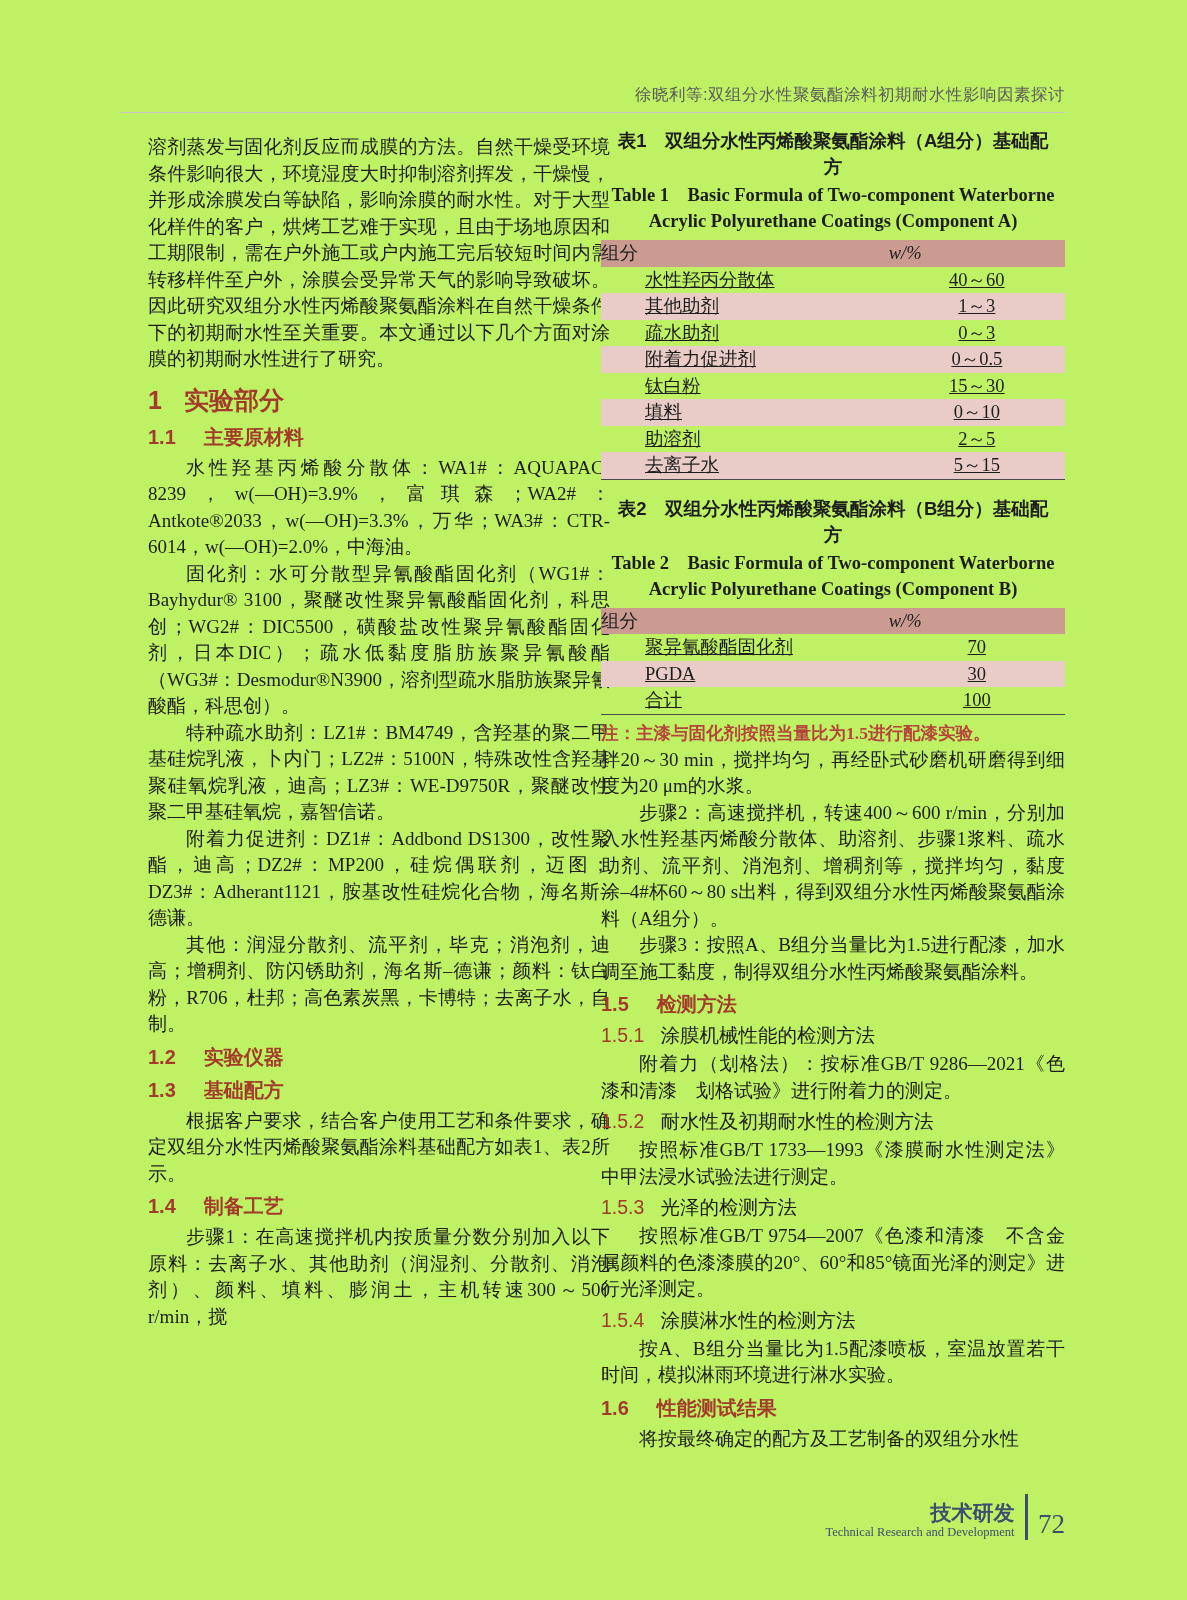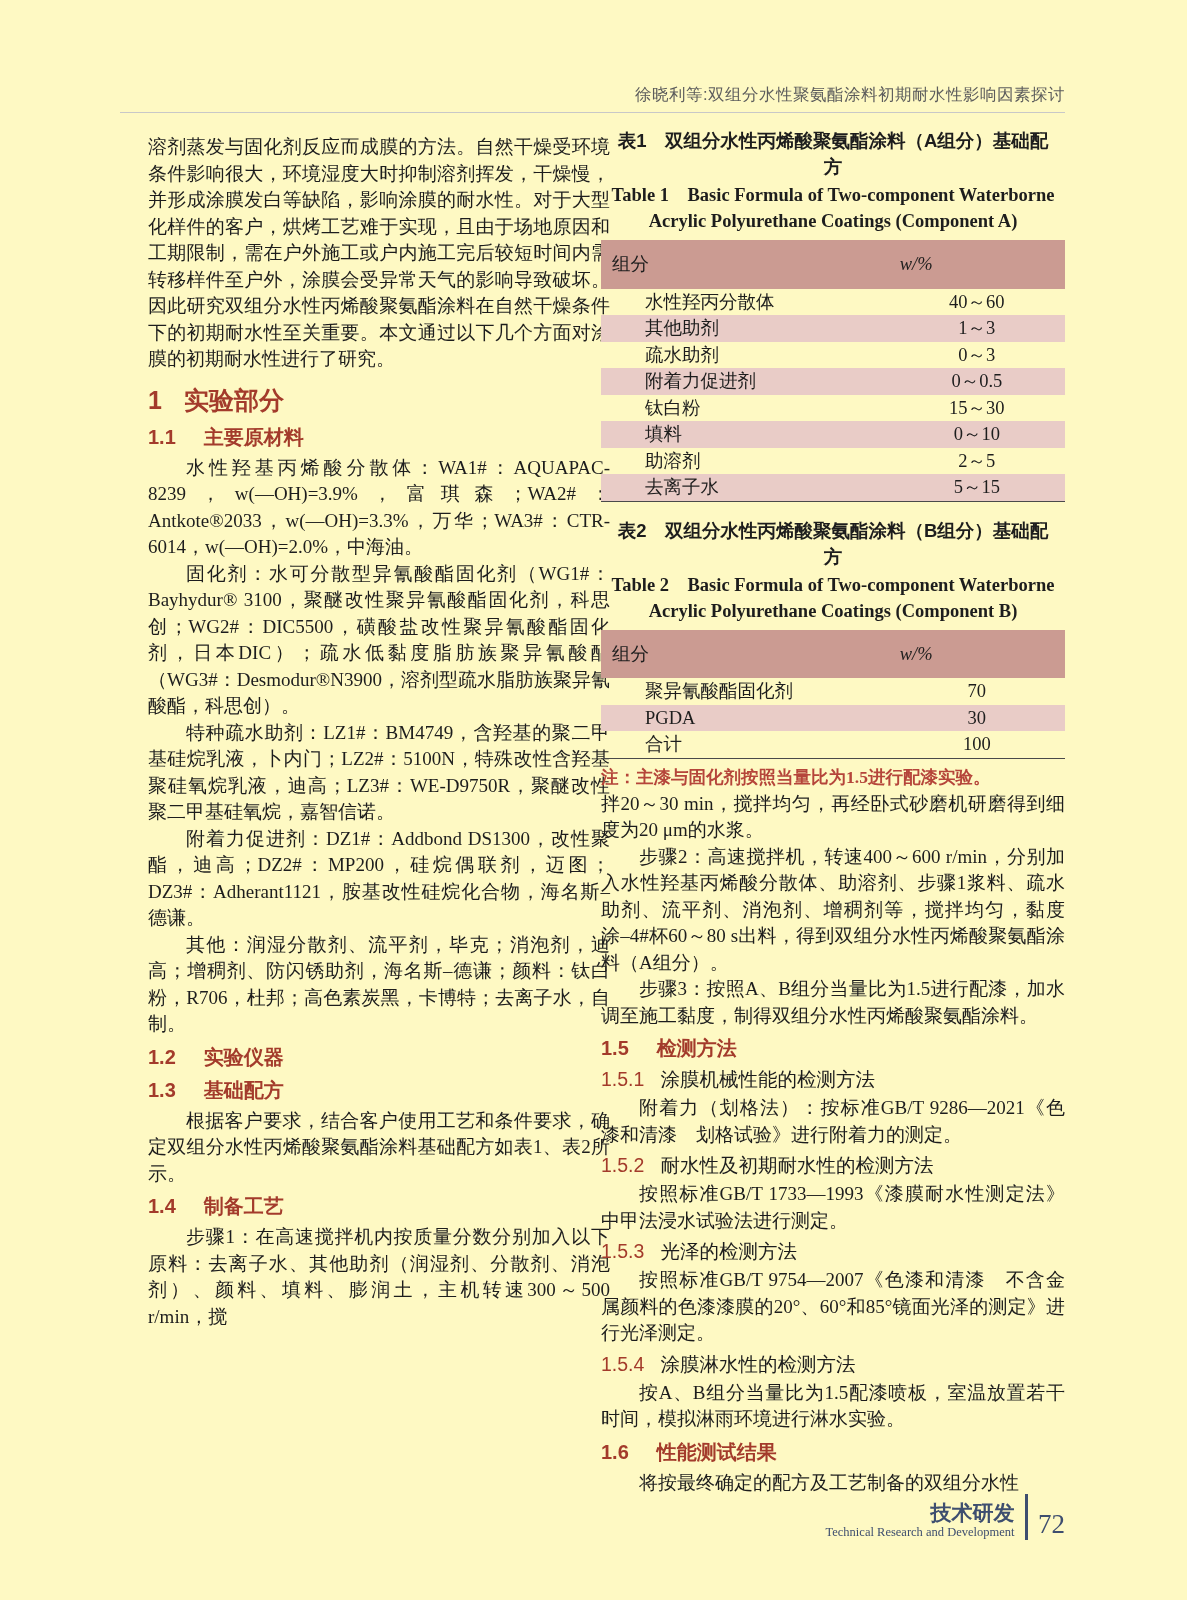--- a/index.html
+++ b/index.html
@@ -7,21 +7,21 @@
     --note-red:#B5453A;
     --th-bg:#CB9B92;
     --row-alt:#E9CCC7;
     --footer-blue:#3E4E6F;
     --ink:#1d1d1d;
   }
   html,body{margin:0;padding:0;background:#ffffff;}
   .page{
     position:relative;
     width:1187px;height:1600px;
-    background:#fef9c3;
+    background:#bef264;
     overflow:hidden;
     font-family:"Liberation Serif","DejaVu Serif",serif;
     color:var(--ink);
   }
   .running-head{
     position:absolute;top:84px;right:122px;
     font-family:"Liberation Sans","DejaVu Sans",sans-serif;
     font-size:16.5px;color:#5c5c5c;letter-spacing:.5px;
   }
   .head-rule{
@@ -54,24 +54,24 @@
     font-weight:bold;font-size:18.5px;line-height:26px;margin:0 12px 2px;
   }
   .tbl-title-en{
     text-align:center;font-weight:bold;font-size:18.5px;line-height:26px;margin:0 0 6px;
   }
   table.formula{
     width:100%;border-collapse:collapse;font-size:18.5px;
     border-bottom:1.5px solid #4a4a4a;margin:0;
   }
   table.formula th{
-    background:var(--th-bg);font-weight:normal;height:18px;padding:11px;
+    background:var(--th-bg);font-weight:normal;height:18px;padding:0;
   }
   table.formula th:last-child{font-style:italic;}
-  table.formula td{height:16px;padding:0;}
+  table.formula td{height:16px;padding:0;text-decoration:underline;}
   table.formula td:first-child{text-align:left;padding-left:44px;width:62%;}
   table.formula td:last-child{text-align:center;}
   table.formula tbody tr:nth-child(even){background:var(--row-alt);}
   .tbl-note{
     color:var(--note-red);text-align:left;font-size:17.5px;line-height:24px;
     margin:6px 0 2px;font-weight:bold;
   }
   .tbl-gap{height:16px;}
   .footer{
     position:absolute;right:122px;top:1494px;

